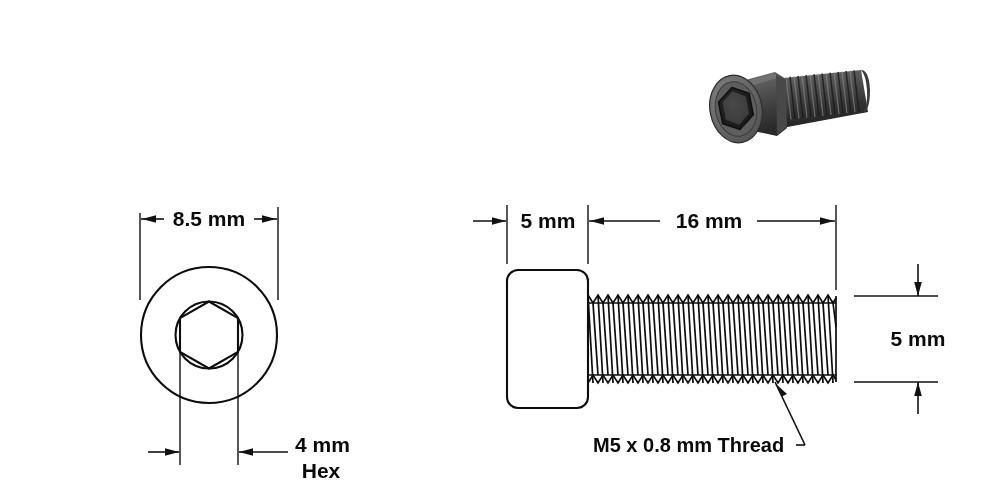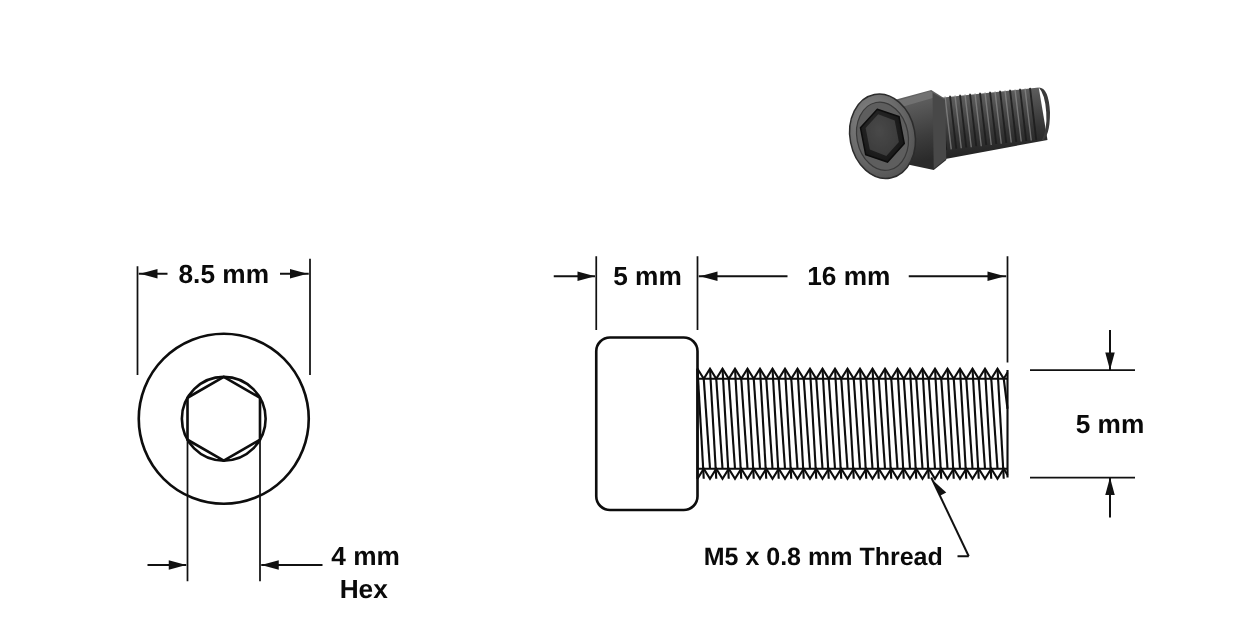--- a/index.html
+++ b/index.html
@@ -13,20 +13,21 @@
     height: 500px;
     font-family: "Liberation Sans", sans-serif;
     overflow: hidden;
     position: relative;
   }
   #drawing-root {
     position: relative;
     width: 903px;
     height: 500px;
     background: #ffffff;
+    margin-left: 30px;
   }
   #drawing-svg {
     position: absolute;
     left: 0;
     top: 0;
     width: 1000px;
     height: 500px;
     display: block;
   }
   .dim-text {

